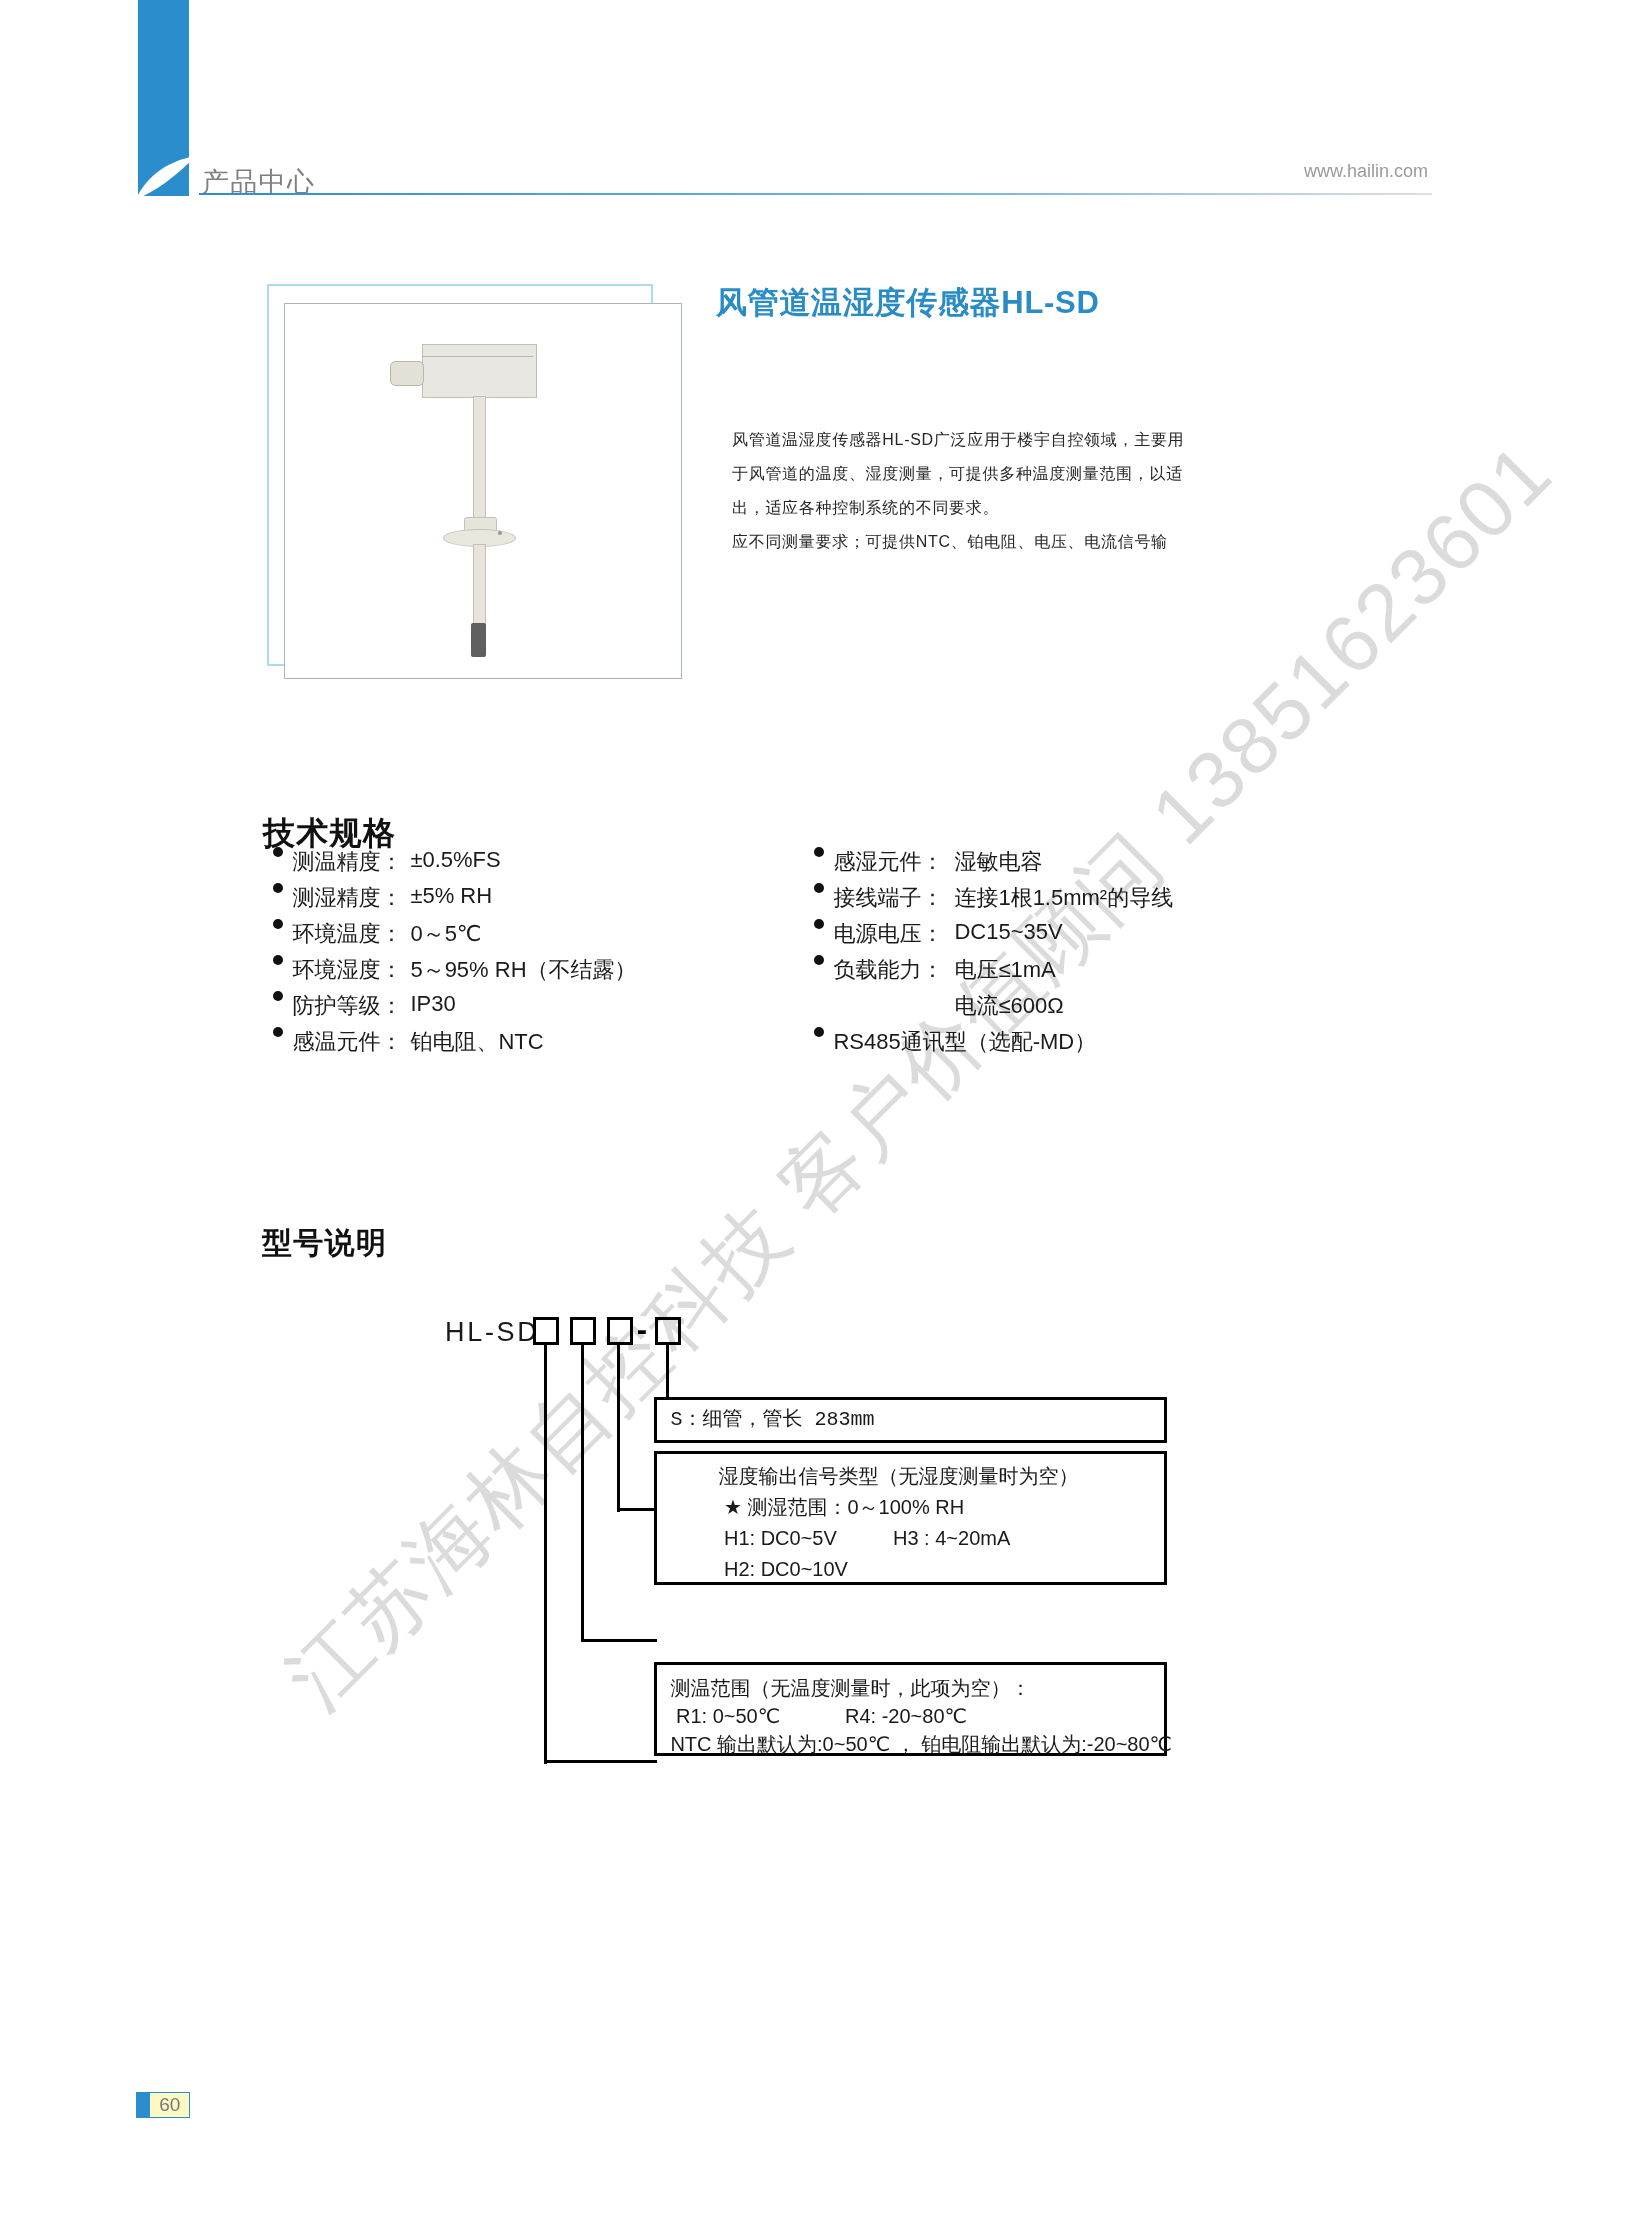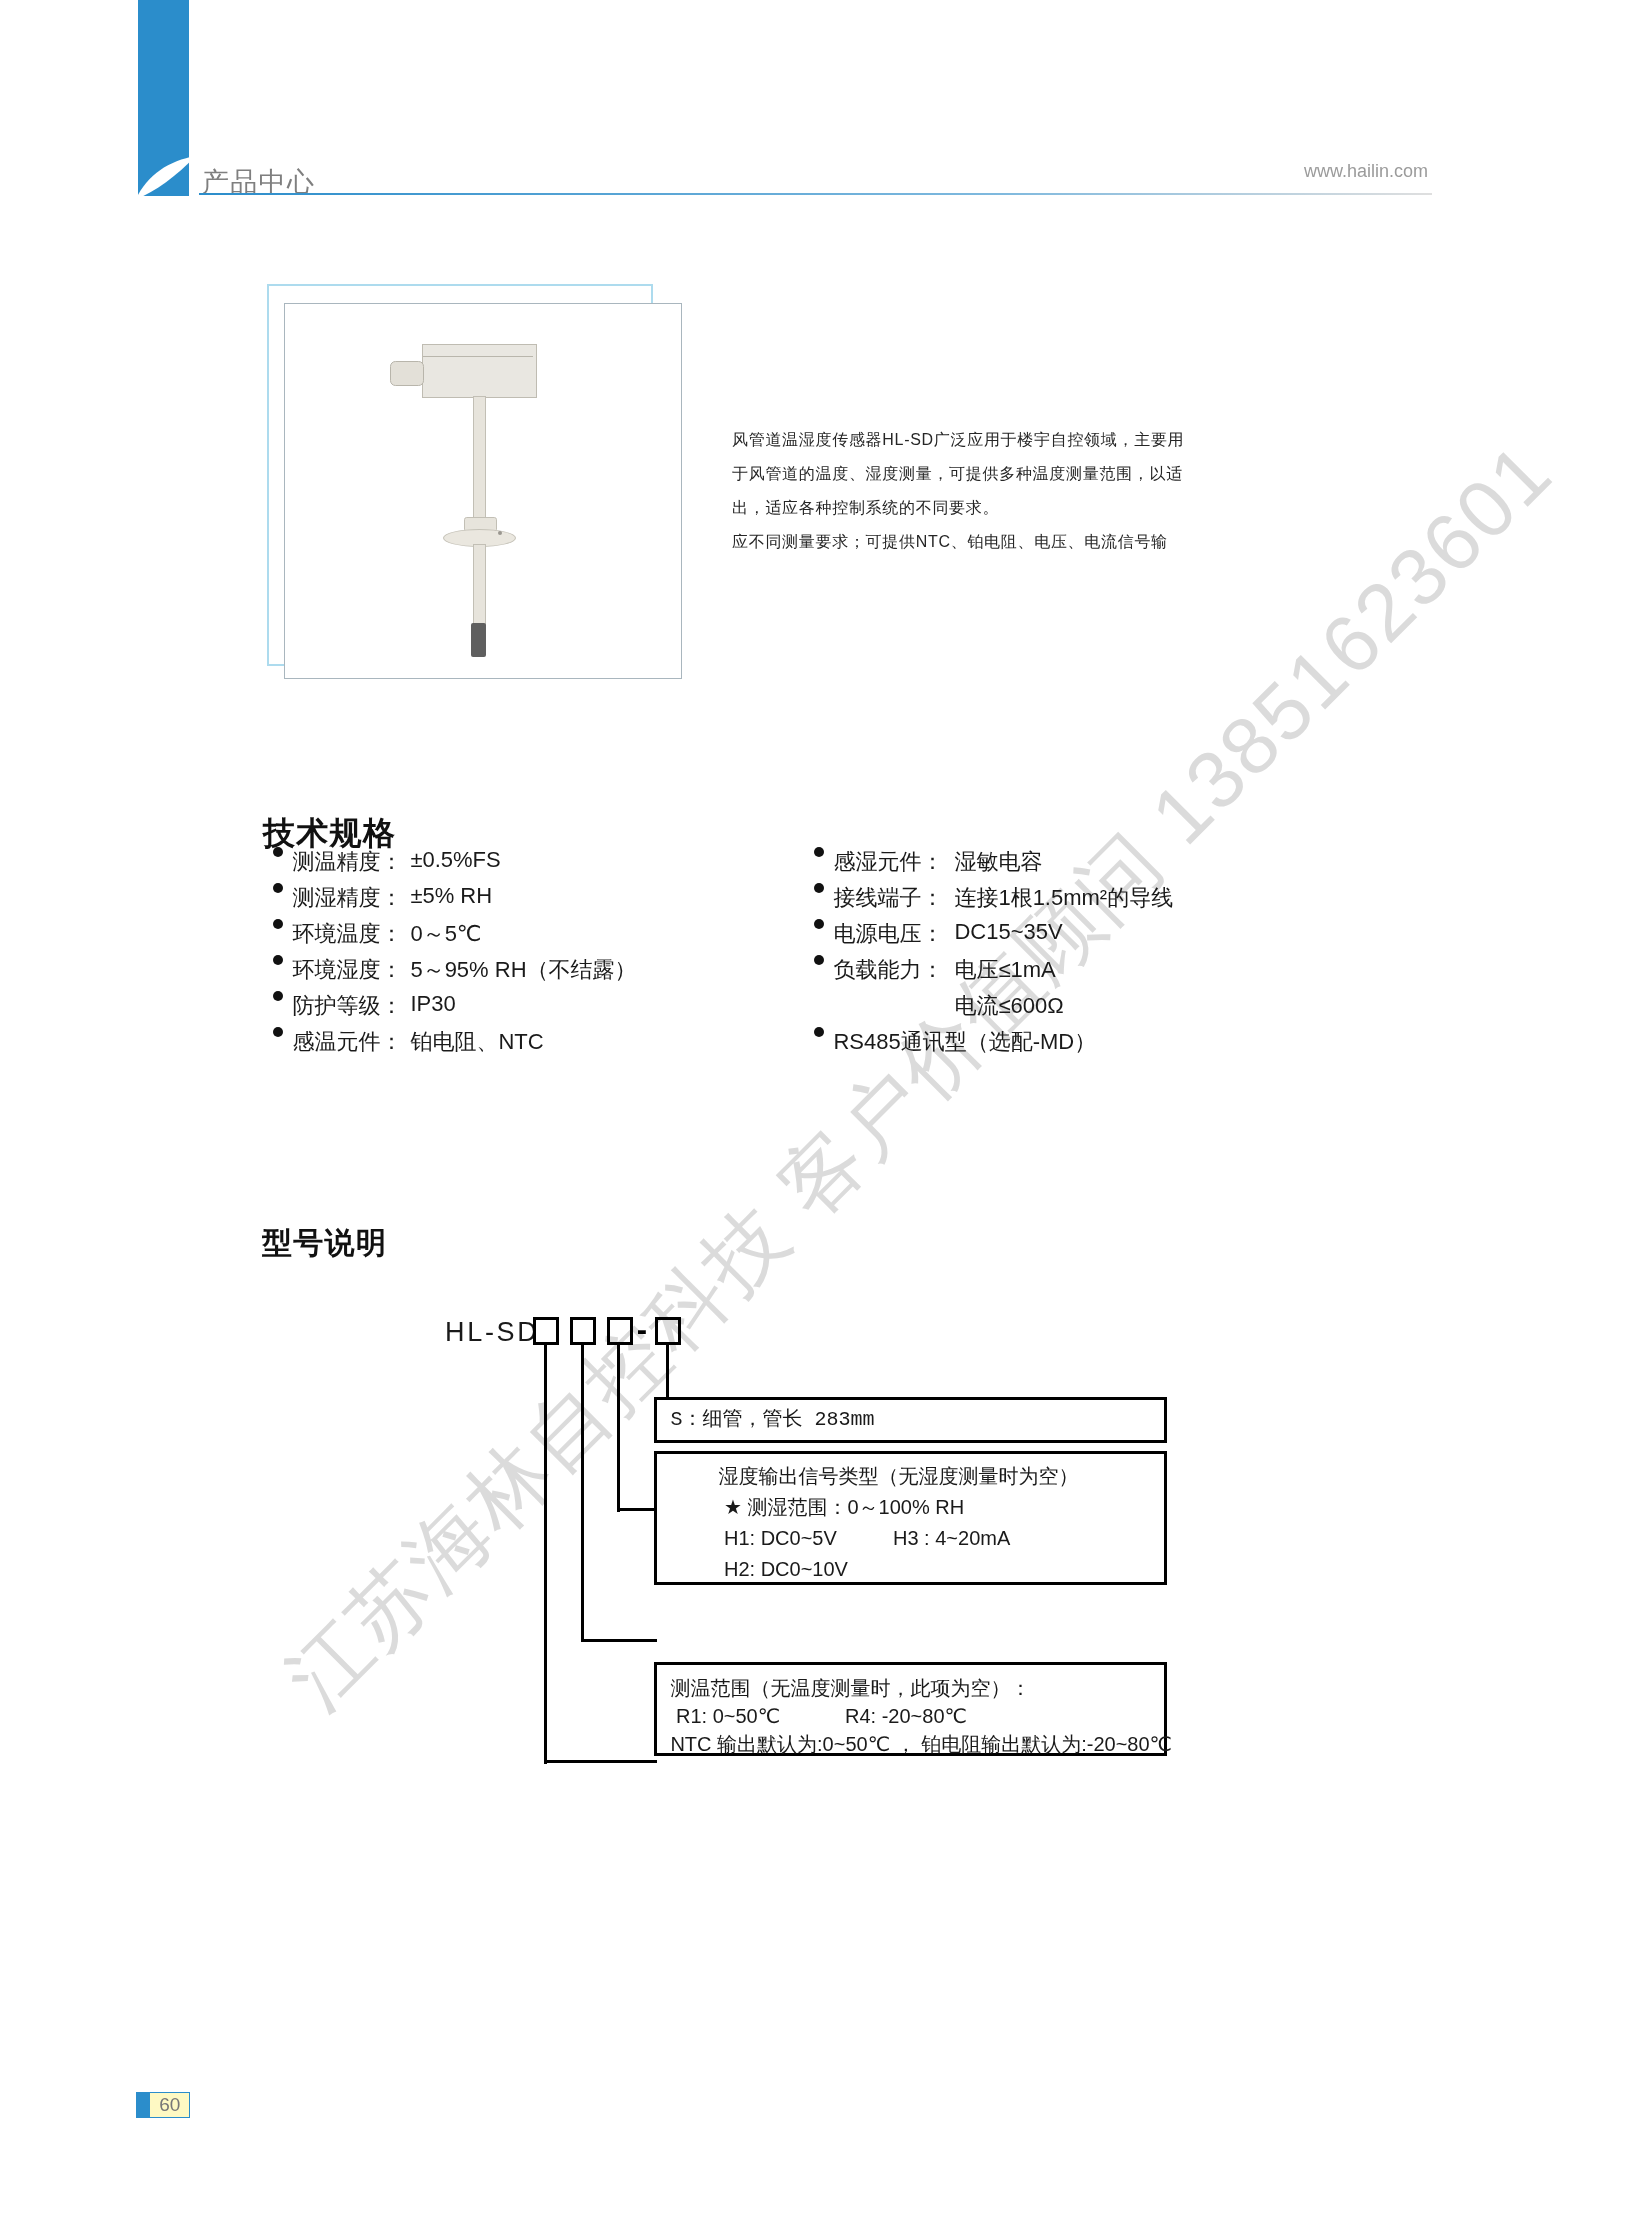--- a/index.html
+++ b/index.html
@@ -98,20 +98,21 @@
   <div class="sensor-head"></div>
   <div class="sensor-head-seam"></div>
   <div class="sensor-gland"></div>
   <div class="sensor-probe-upper"></div>
   <div class="sensor-hub"></div>
   <div class="sensor-flange"></div>
   <div class="sensor-screw"></div>
   <div class="sensor-probe-lower"></div>
   <div class="sensor-tip"></div>
 
+  <div class="product-title">风管道温湿度传感器HL-SD</div>
   <div class="product-desc">
     <div class="dline-p">风管道温湿度传感器HL-SD广泛应用于楼宇自控领域，主要用</div>
     <div class="dline-p">于风管道的温度、湿度测量，可提供多种温度测量范围，以适</div>
     <div class="dline-p">出，适应各种控制系统的不同要求。</div>
     <div class="dline-p">应不同测量要求；可提供NTC、铂电阻、电压、电流信号输</div>
   </div>
 
   <div class="specs-heading">技术规格</div>
 
   <div class="spec-col left">

